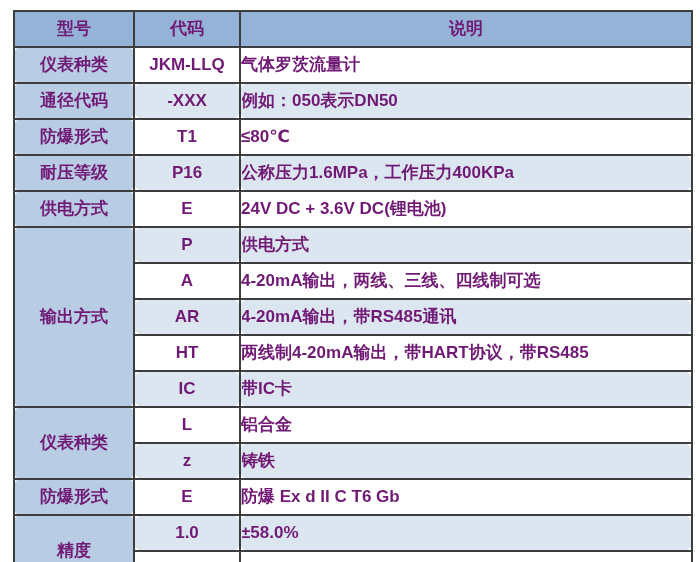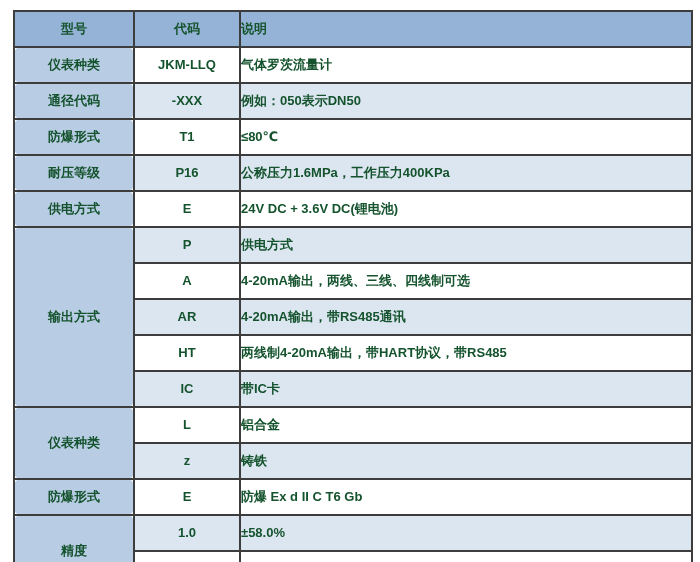--- a/index.html
+++ b/index.html
@@ -21,55 +21,56 @@
     top: 10px;
     width: 678px;
     border-collapse: collapse;
     table-layout: fixed;
   }
   table.spec th,
   table.spec td {
     border: 2px solid #3d3d3d;
     height: 34px;
     padding: 0;
-    font-size: 13px;
+    font-size: 17px;
     font-weight: bold;
-    color: #14532d;
+    color: #701a75;
     line-height: 1.1;
     overflow: hidden;
     white-space: nowrap;
   }
   table.spec th {
     background: #95b3d7;
   }
   th.col-model, th.col-code {
     text-align: center;
   }
   th.col-desc {
-    text-align: left;
+    text-align: center;
     padding-left: 8px;
   }
   td.label {
     background: #b8cce4;
     text-align: center;
     border-radius: 7px;
   }
   td.code {
     text-align: center;
     background: #ffffff;
     margin-left: 12px;
   }
   td.desc {
     text-align: left;
     padding-left: 8px;
     background: #ffffff;
   }
   tr.alt td.code,
   tr.alt td.desc {
     background: #dce6f1;
+    border-radius: 9px;
   }
 </style>
 </head>
 <body>
 
 <div class="page">
   <table class="spec">
     <colgroup>
       <col style="width:120px">
       <col style="width:106px">

